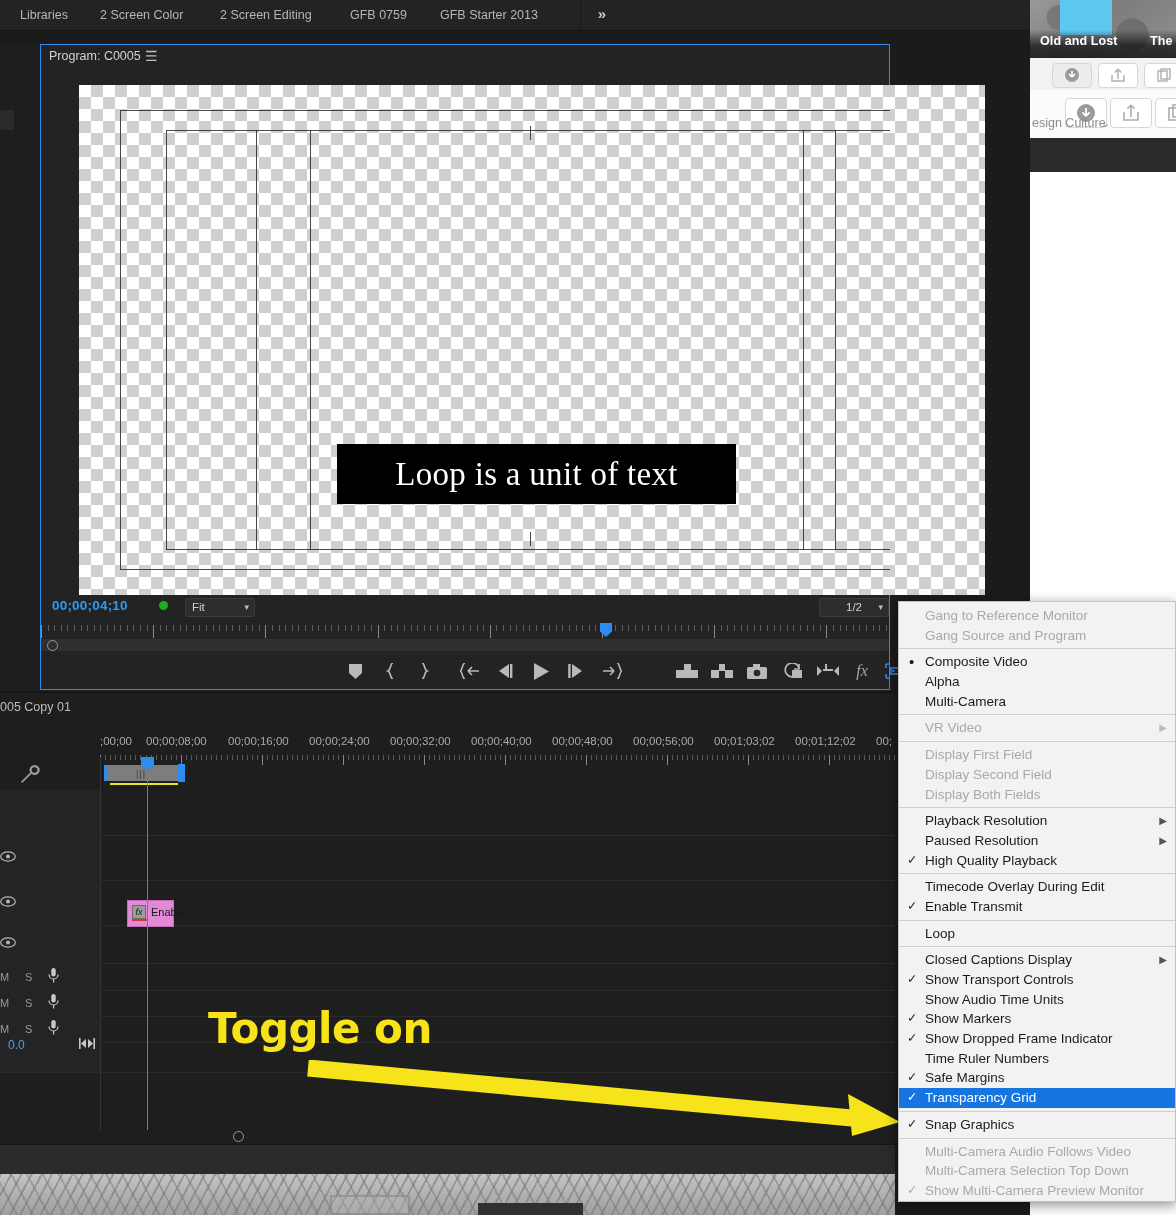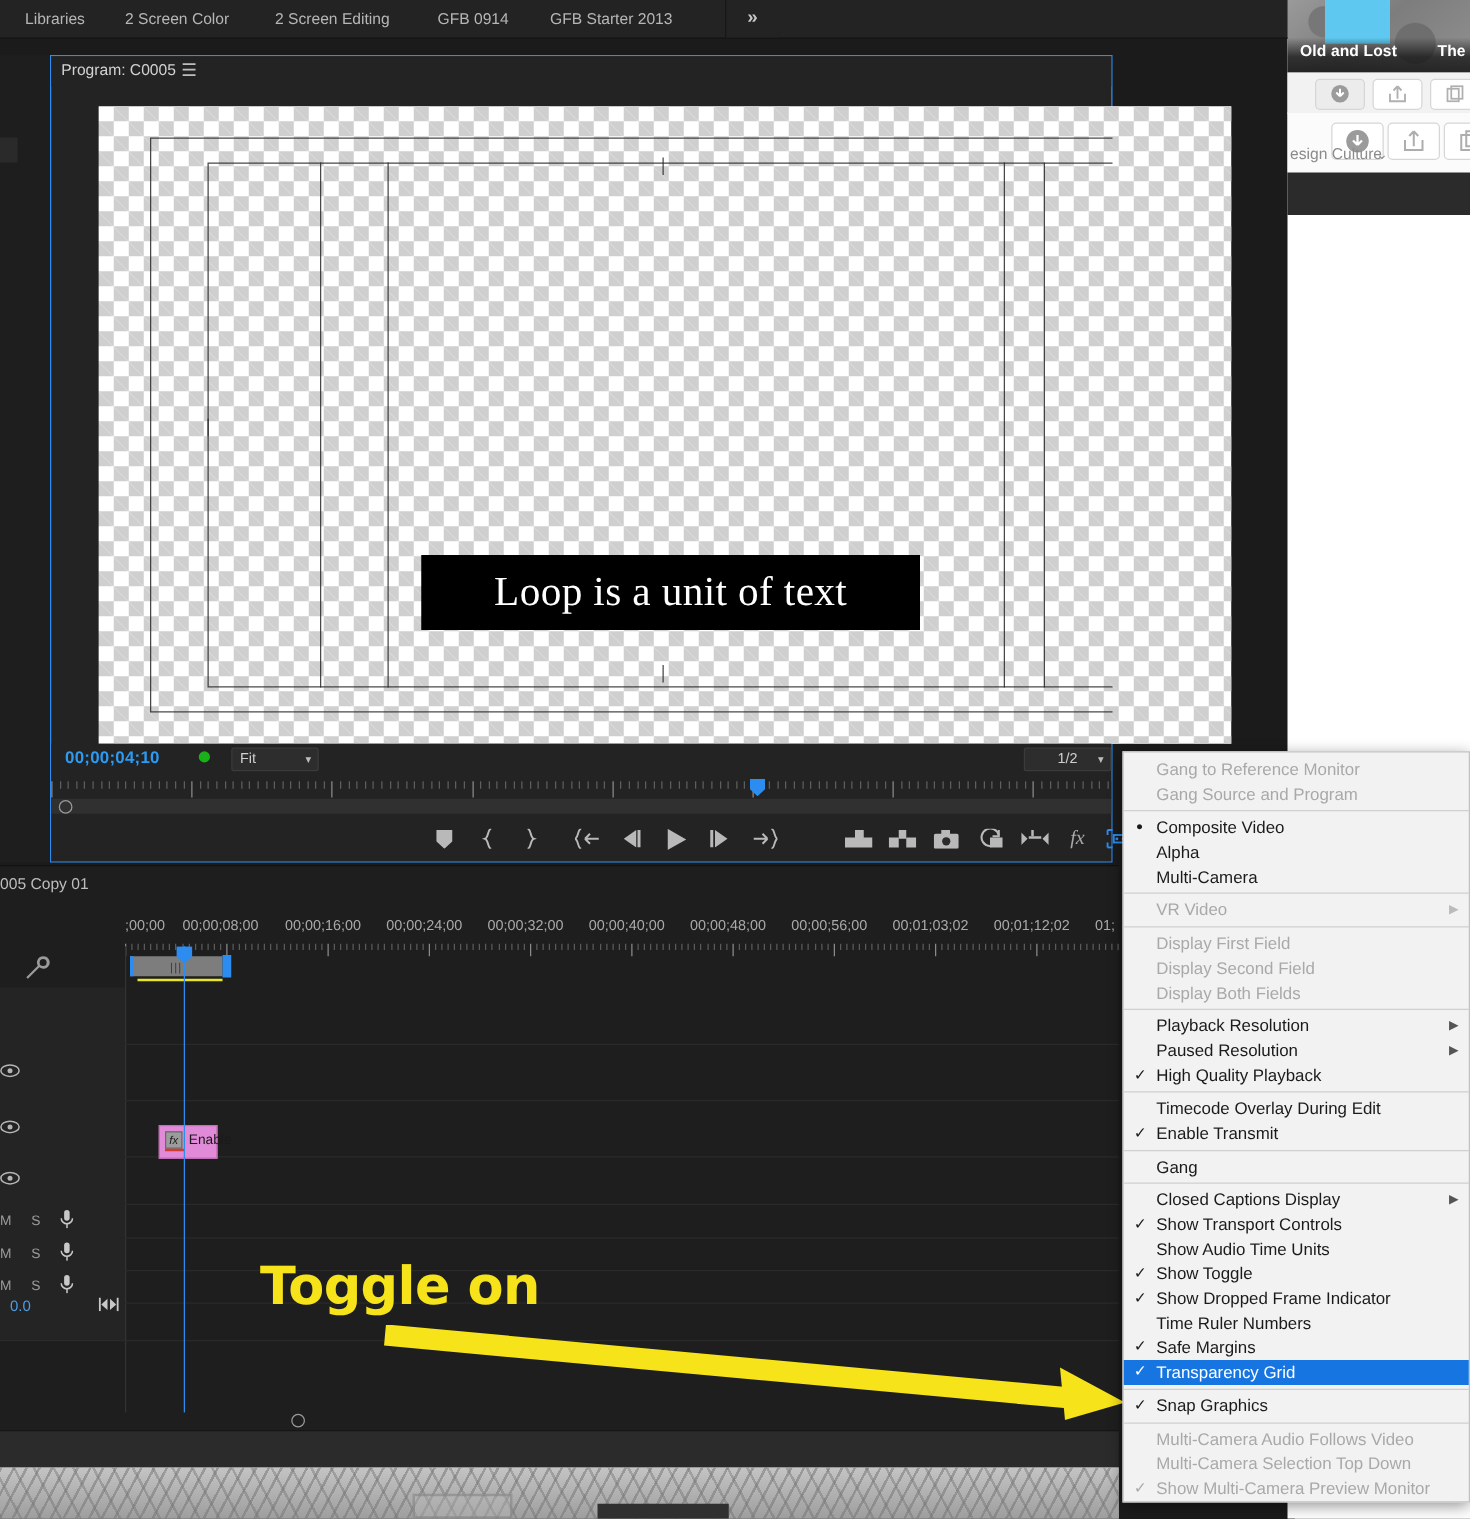--- a/index.html
+++ b/index.html
@@ -213,21 +213,21 @@
 </div>
 <div class="abs" id="bg-sub-label">esign Culture</div>
 <div class="abs" id="bg-chev">⌄</div>
 <div class="abs" id="bg-dark-strip"></div>
 <div class="abs" id="bg-white-rest"></div>
 
 <div class="abs" id="tabbar">
   <div class="tab" style="left:8px;">Libraries</div>
   <div class="tab" style="left:88px;">2 Screen Color</div>
   <div class="tab" style="left:208px;">2 Screen Editing</div>
-  <div class="tab" style="left:338px;">GFB 0914</div>
+  <div class="tab" style="left:338px;">GFB 0759</div>
   <div class="tab" style="left:428px;">GFB Starter 2013</div>
 </div>
 <div id="tab-overflow">»</div>
 
 <div class="abs" id="prog-left-gutter"></div>
 <div class="abs" id="prog-left-box"></div>
 
 <div class="abs" id="program-panel">
   <div id="program-header">
     <div id="program-title">Program: C0005</div>
@@ -498,21 +498,21 @@
     <div class="tl-lbl" style="left: 0px;">;00;00</div>
     <div class="tl-lbl" style="left: 46px;">00;00;08;00</div>
     <div class="tl-lbl" style="left: 128px;">00;00;16;00</div>
     <div class="tl-lbl" style="left: 209px;">00;00;24;00</div>
     <div class="tl-lbl" style="left: 290px;">00;00;32;00</div>
     <div class="tl-lbl" style="left: 371px;">00;00;40;00</div>
     <div class="tl-lbl" style="left: 452px;">00;00;48;00</div>
     <div class="tl-lbl" style="left: 533px;">00;00;56;00</div>
     <div class="tl-lbl" style="left: 614px;">00;01;03;02</div>
     <div class="tl-lbl" style="left: 695px;">00;01;12;02</div>
-    <div class="tl-lbl" style="left: 776px;">01;</div>
+    <div class="tl-lbl" style="left: 776px;">00;</div>
   </div>
 <div class="abs" id="tl-ticks">
     <div class="tk" style="left: 0px; height: 10px; background: rgb(138, 138, 138);"></div>
     <div class="tk" style="left: 5.06px; height: 5px; background: rgb(90, 90, 90);"></div>
     <div class="tk" style="left: 10.12px; height: 5px; background: rgb(90, 90, 90);"></div>
     <div class="tk" style="left: 15.18px; height: 5px; background: rgb(90, 90, 90);"></div>
     <div class="tk" style="left: 20.24px; height: 5px; background: rgb(90, 90, 90);"></div>
     <div class="tk" style="left: 25.3px; height: 5px; background: rgb(90, 90, 90);"></div>
     <div class="tk" style="left: 30.36px; height: 5px; background: rgb(90, 90, 90);"></div>
     <div class="tk" style="left: 35.42px; height: 5px; background: rgb(90, 90, 90);"></div>
@@ -828,35 +828,35 @@
   </div>
   <div class="msep"></div>
 
   <div class="mi">Timecode Overlay During Edit</div>
   <div class="mi">
     <span class="chk">✓</span>
     <span>Enable Transmit</span>
   </div>
   <div class="msep"></div>
 
-  <div class="mi">Gang</div>
+  <div class="mi">Loop</div>
   <div class="msep"></div>
 
   <div class="mi">
     <span>Closed Captions Display</span>
     <span class="arr">▶</span>
   </div>
   <div class="mi">
     <span class="chk">✓</span>
     <span>Show Transport Controls</span>
   </div>
   <div class="mi">Show Audio Time Units</div>
   <div class="mi">
     <span class="chk">✓</span>
-    <span>Show Toggle</span>
+    <span>Show Markers</span>
   </div>
   <div class="mi">
     <span class="chk">✓</span>
     <span>Show Dropped Frame Indicator</span>
   </div>
   <div class="mi">Time Ruler Numbers</div>
   <div class="mi">
     <span class="chk">✓</span>
     <span>Safe Margins</span>
   </div>

